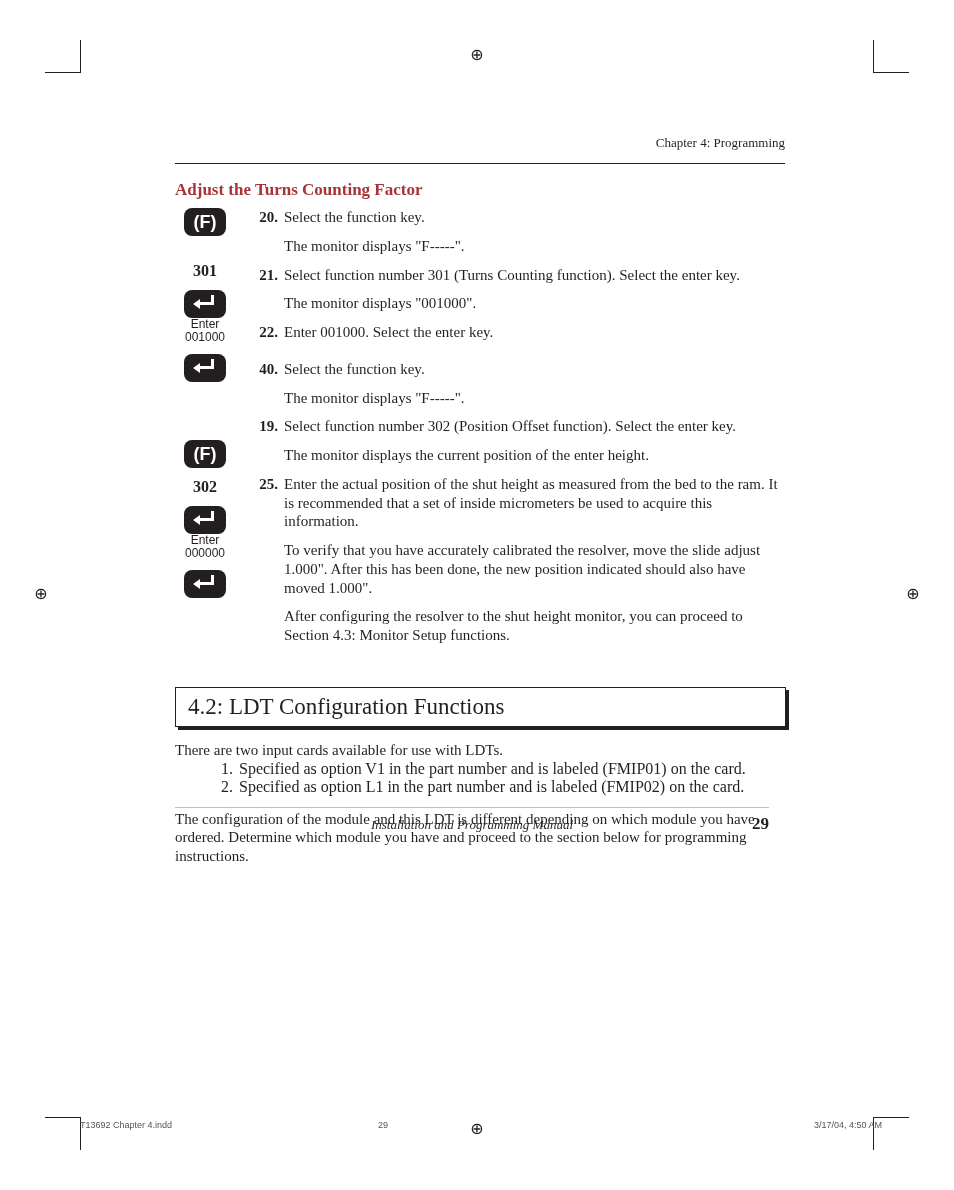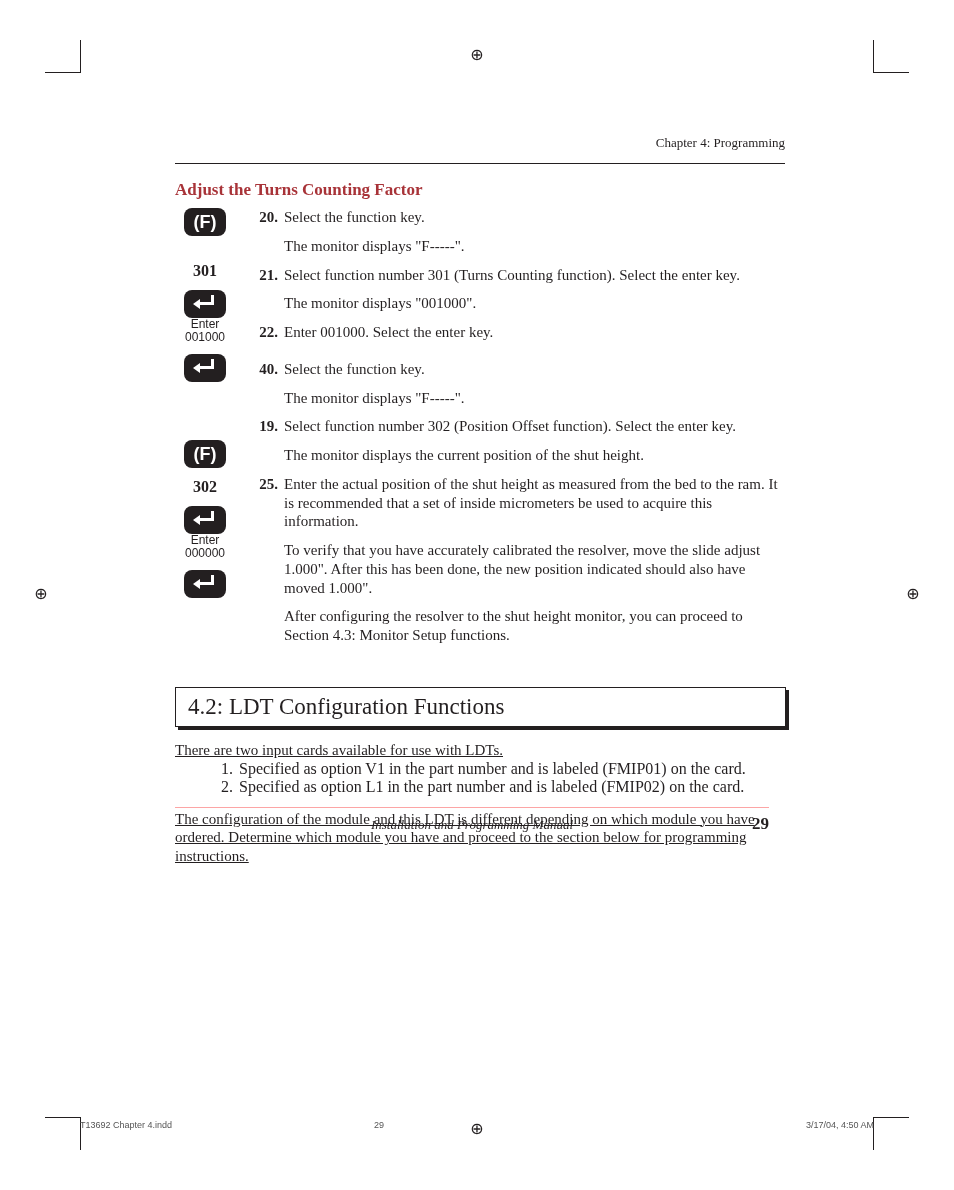--- a/index.html
+++ b/index.html
@@ -149,21 +149,21 @@
     margin-top: 32px;
     border: 1.5px solid #231f20;
     box-shadow: 3px 3px 0 #231f20;
     padding: 6px 12px;
     font-size: 23px;
     font-weight: normal;
     display: inline-block;
     width: 585px;
   }
 
-  .body-para { font-size: 15px; margin-top: 14px; line-height: 1.25; text-decoration: underline; }
+  .body-para { font-size: 15px; margin-top: 14px; line-height: 1.25; }
   .enum { margin-left: 40px; }
   .enum-row { display: flex; }
   .enum-num { width: 18px; flex: 0 0 18px; text-align: right; padding-right: 6px; }
   .enum-num::after { content: "."; }
 
   .footer {
     position: absolute;
     bottom: 32px;
     left: 0;
     right: 16px;
@@ -174,21 +174,21 @@
     align-items: baseline;
   }
   .footer-title { font-style: italic; font-size: 13px; flex: 1; text-align: center; }
   .footer-page { font-weight: bold; font-size: 17px; width: 40px; text-align: right; }
   .footer-spacer { width: 40px; }
 
   .imposition {
     position: absolute;
     bottom: 60px;
     left: 80px;
-    right: 80px;
+    right: 72px;
     font-family: Arial, sans-serif;
     font-size: 9px;
     color: #555;
     display: flex;
     justify-content: space-between;
   }
   .imposition span:nth-child(2){ position: relative; left: -110px; }
 
   .gap-sm { height: 10px; }
   .gap-md { height: 26px; }
@@ -284,21 +284,21 @@
       <div class="step-row">
         <div class="step-num">40</div>
         <div class="step-text">Select the function key.</div>
       </div>
       <div class="step-note">The monitor displays "F-----".</div>
 
       <div class="step-row">
         <div class="step-num">19</div>
         <div class="step-text">Select function number 302 (Position Offset function). Select the enter key.</div>
       </div>
-      <div class="step-note">The monitor displays the current position of the shut height.</div>
+      <div class="step-note">The monitor displays the current position of the enter height.</div>
 
       <div class="step-row">
         <div class="step-num">25</div>
         <div class="step-text">Enter the actual position of the shut height as measured from the bed to the ram. It is recommended that a set of inside micrometers be used to acquire this information.</div>
       </div>
       <div class="step-note">To verify that you have accurately calibrated the resolver, move the slide adjust 1.000". After this has been done, the new position indicated should also have moved 1.000".</div>
       <div class="step-note">After configuring the resolver to the shut height monitor, you can proceed to Section 4.3: Monitor Setup functions.</div>
     </div>
   </div>
 

